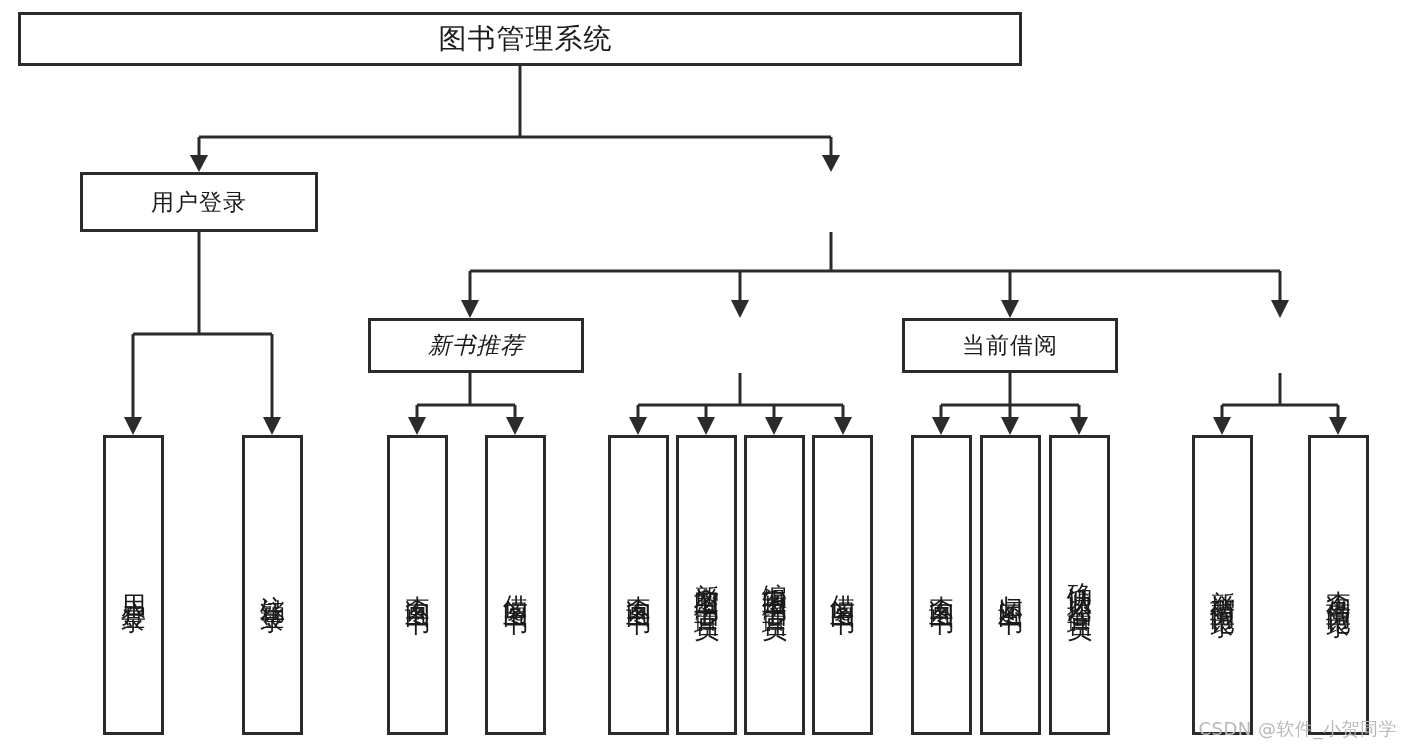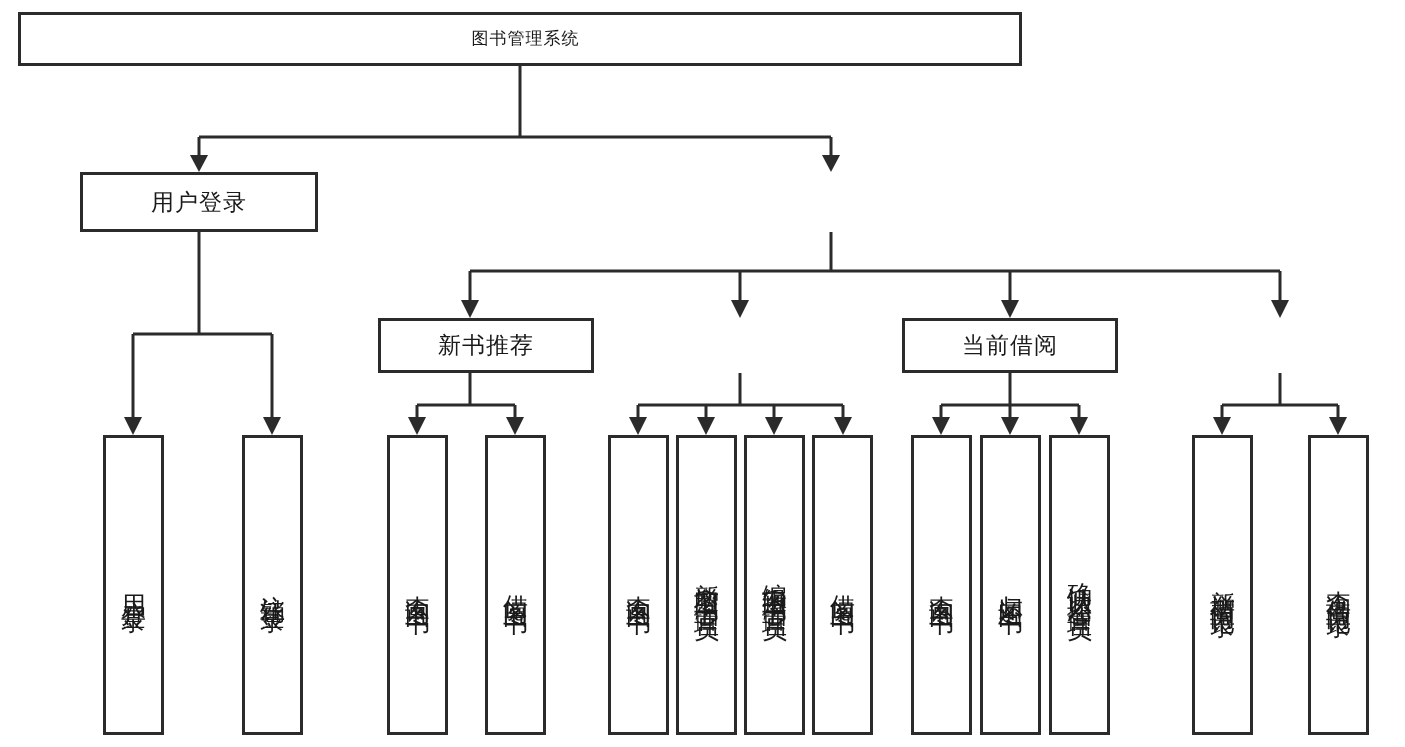--- a/index.html
+++ b/index.html
@@ -51,21 +51,21 @@
     text-align: center;
     line-height: 1.15;
     white-space: nowrap;
   }
   
   .node.horiz .label {
     font-size: 23px;
     letter-spacing: 1px;
   }
   .node.root .label {
-    font-size: 17px;
+    font-size: 28px;
     letter-spacing: 1px;
     margin-left: 11px;
   }
   
   .node.vert {
     align-items: center;
     justify-content: center;
   }
   .node.vert .label {
     writing-mode: vertical-rl;
@@ -157,21 +157,21 @@
   </svg>
 
   <div class="node root horiz" style="left:18px; top:12px; width:1004px; height:54px;">
     <span class="label">图书管理系统</span>
   </div>
 
   <div class="node horiz" style="left:80px; top:172px; width:238px; height:60px;">
     <span class="label">用户登录</span>
   </div>
 
-  <div class="node horiz" style="left:378px; top:318px; width:216px; height:55px;">
+  <div class="node horiz" style="left:368px; top:318px; width:216px; height:55px;font-style:italic;">
     <span class="label">新书推荐</span>
   </div>
   <div class="node horiz" style="left:902px; top:318px; width:216px; height:55px;">
     <span class="label">当前借阅</span>
   </div>
 
   <div class="node vert" style="left:103px; top:435px; width:61px; height:300px;">
     <span class="label">用户登录</span>
   </div>
   <div class="node vert" style="left:242px; top:435px; width:61px; height:300px;">
@@ -208,14 +208,15 @@
     <span class="label">确认归还（管理员）</span>
   </div>
 
   <div class="node vert" style="left:1192px; top:435px; width:61px; height:300px;">
     <span class="label">新增借阅记录</span>
   </div>
   <div class="node vert" style="left:1308px; top:435px; width:61px; height:300px;">
     <span class="label">查询借阅记录</span>
   </div>
 
+  <div id="watermark">CSDN @软件_小贺同学</div>
 
 </div>
 
 </body></html>

